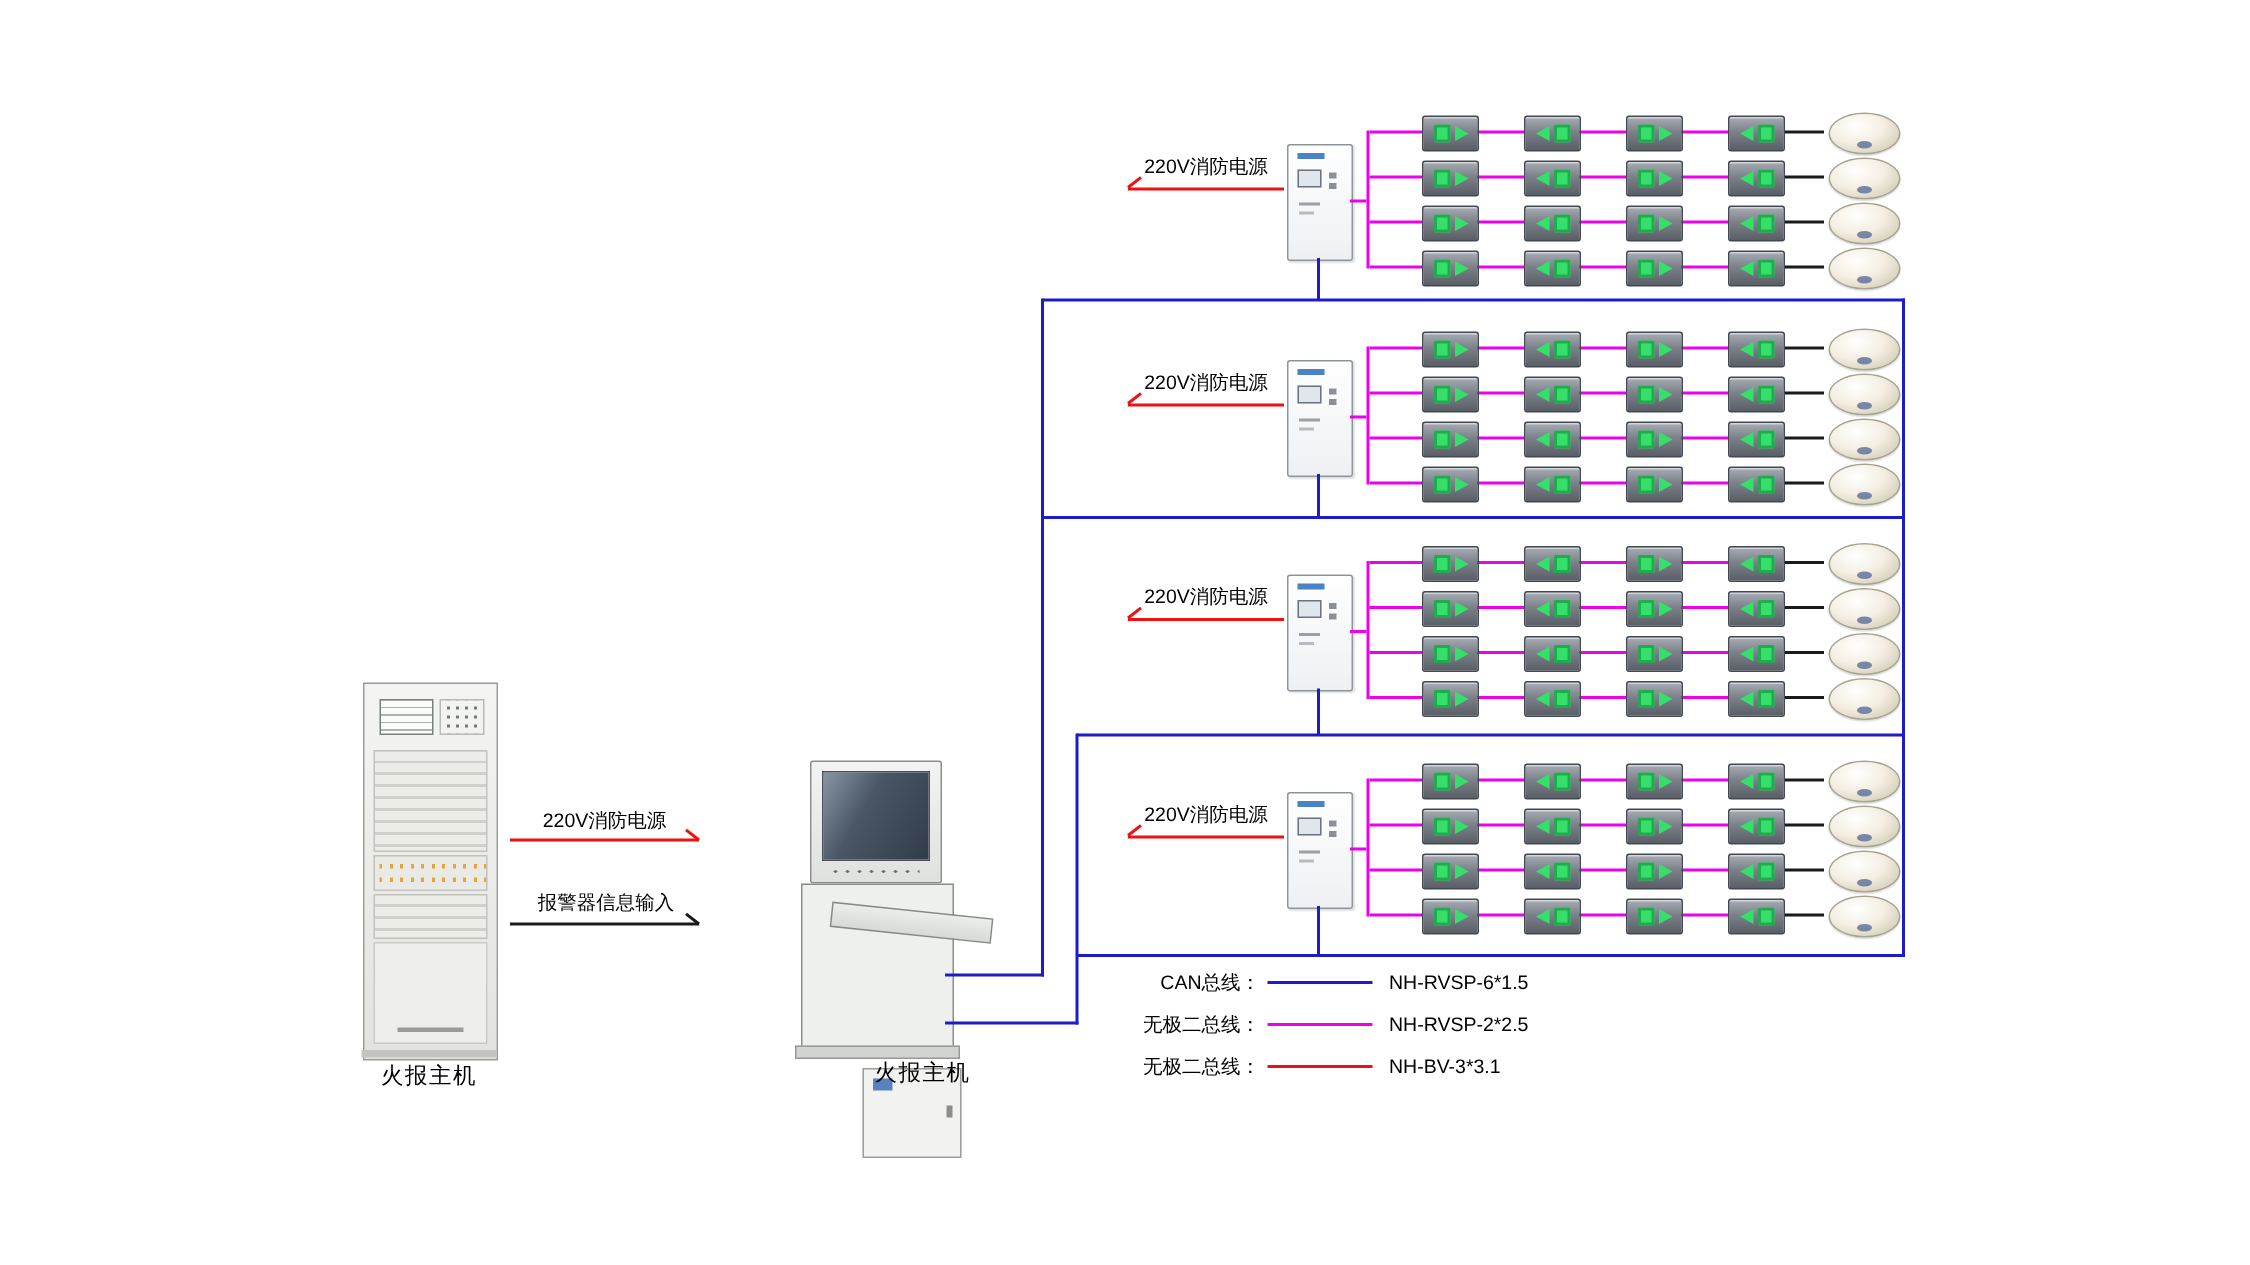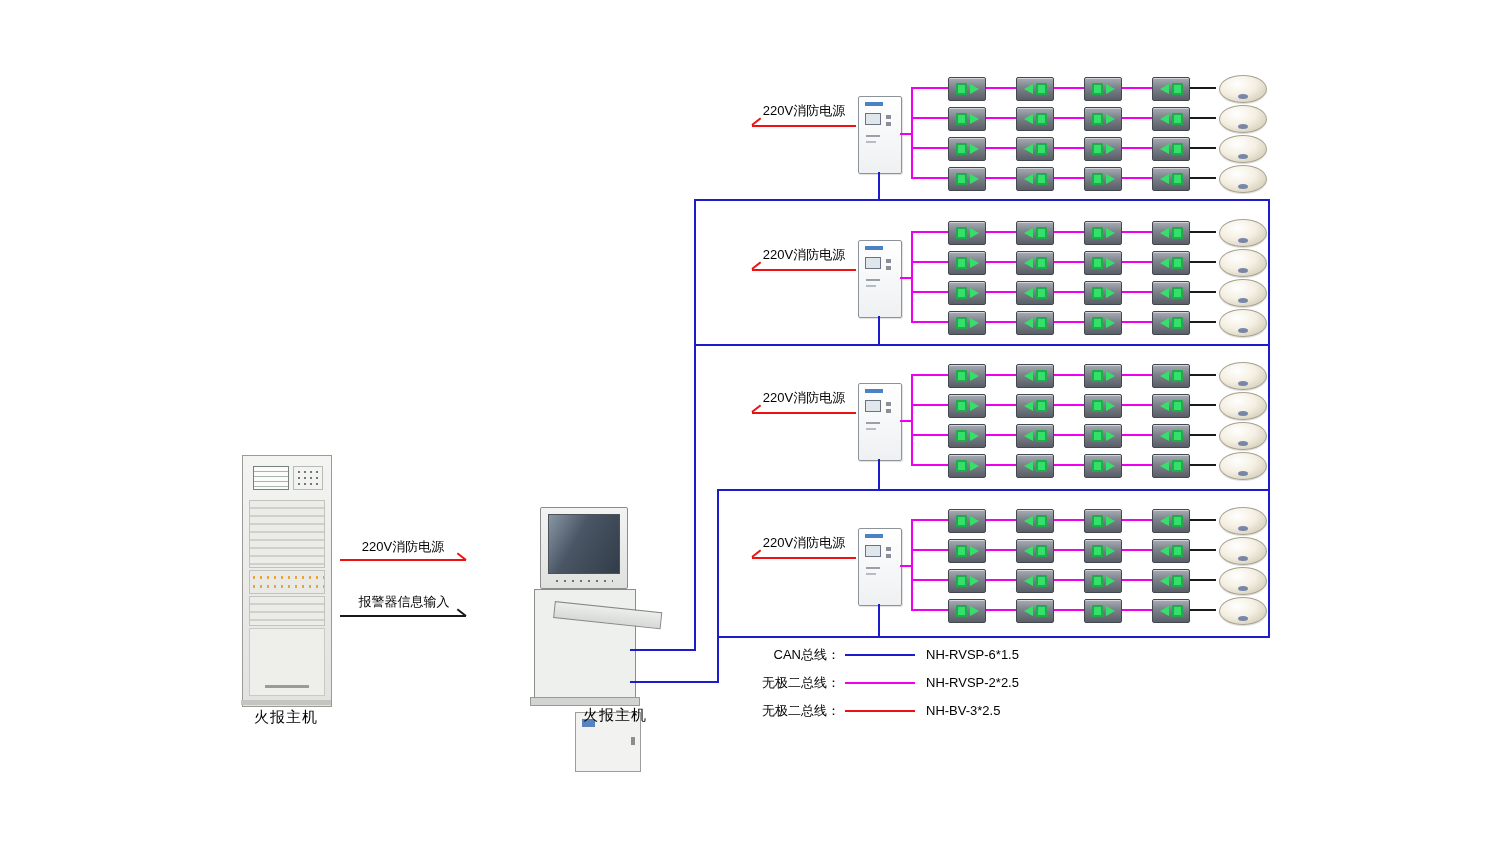--- a/index.html
+++ b/index.html
@@ -542,16 +542,16 @@
       <div class="lamp" style="left: 1219px; top: 597px;"></div>
     </div>
 
   <div class="lg-row" style="top:646px;">
     <span class="lg-name">CAN总线：</span><span class="lg-line ln-can"></span><span class="lg-spec">NH-RVSP-6*1.5</span>
   </div>
   <div class="lg-row" style="top:674px;">
     <span class="lg-name">无极二总线：</span><span class="lg-line ln-sig"></span><span class="lg-spec">NH-RVSP-2*2.5</span>
   </div>
   <div class="lg-row" style="top:702px;">
-    <span class="lg-name">无极二总线：</span><span class="lg-line ln-pwr"></span><span class="lg-spec">NH-BV-3*2.5</span>
+    <span class="lg-name">无极二总线：</span><span class="lg-line ln-pwr"></span><span class="lg-spec">NH-BV-3*3.1</span>
   </div>
 
 </div>
 
 </body></html>

